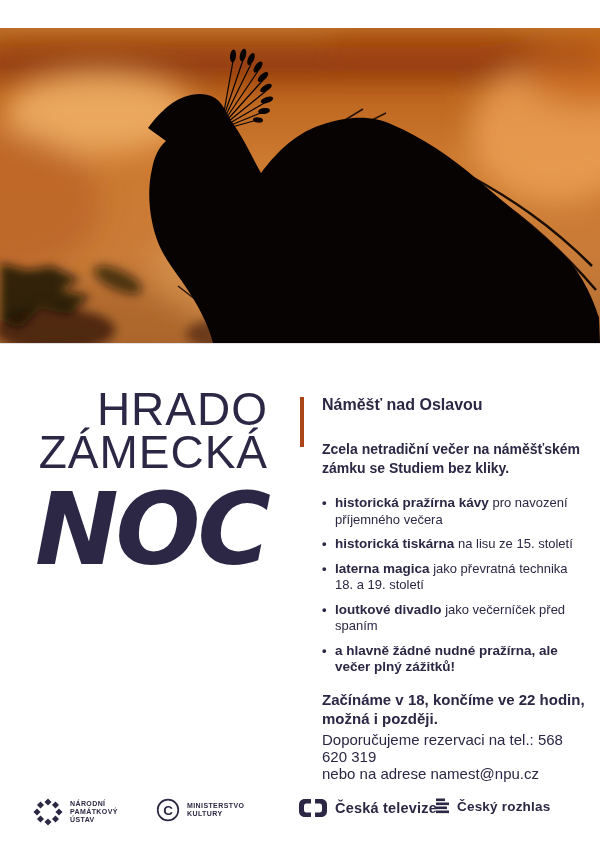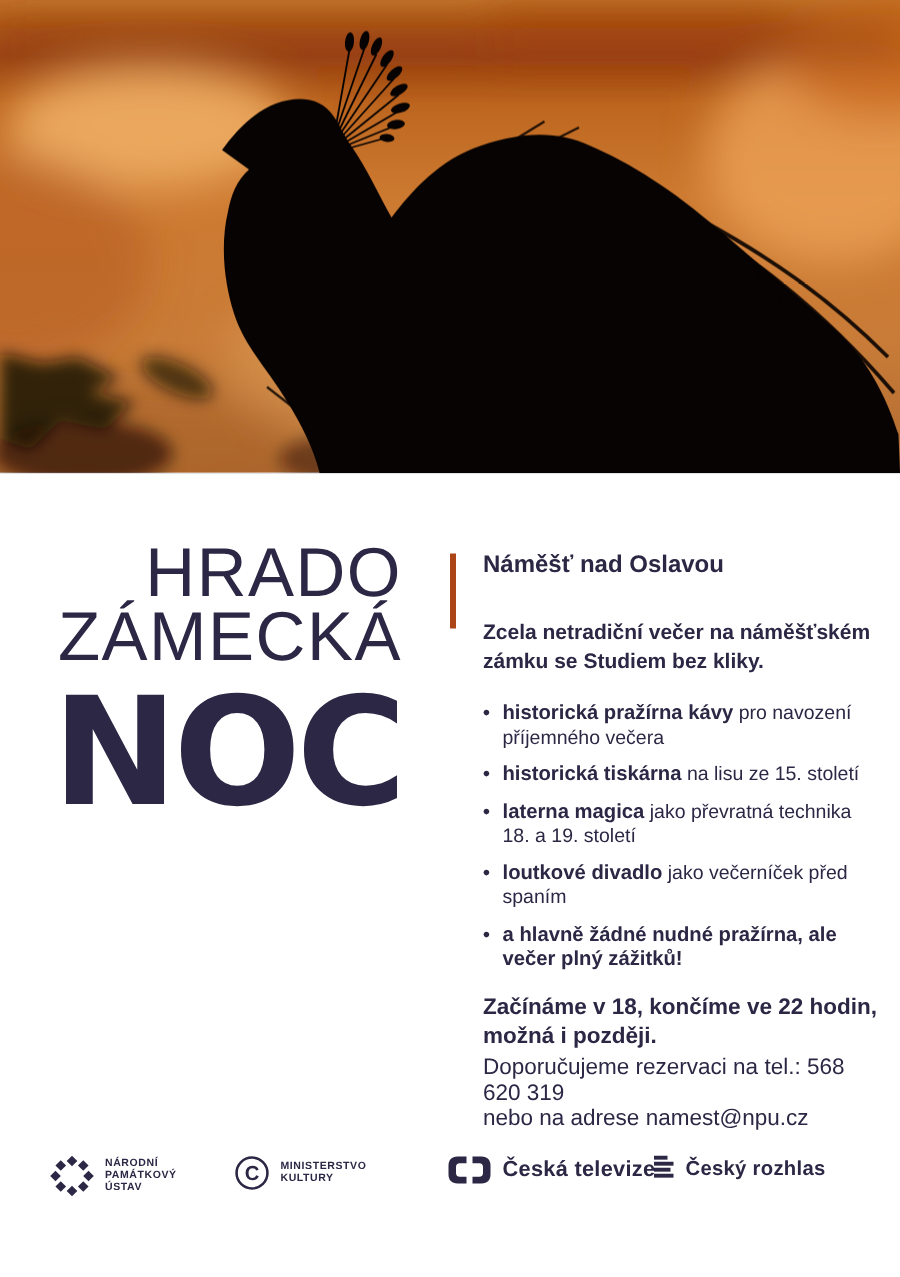--- a/index.html
+++ b/index.html
@@ -1,25 +1,25 @@
 <!DOCTYPE html>
 <html><head>
 <meta charset="utf-8">
 <style>
   html,body{margin:0;padding:0;background:#ffffff;}
   .poster{position:relative;width:600px;height:801px;background:#ffffff;overflow:hidden;
-          font-family:"Liberation Sans",sans-serif;color:#2b2744;}
+          font-family:"Liberation Sans",sans-serif;color:#2b2744;margin-top:28px;}
   
   .hero{position:absolute;left:0;top:0;width:600px;height:315px;border-bottom:1px solid #e2e2e6;}
   .hero svg{display:block;}
   
   .title-block{position:absolute;left:0;top:360px;width:268px;text-align:right;color:#2b2744;}
   .t-light{font-size:46px;line-height:43px;font-weight:normal;letter-spacing:1px;white-space:nowrap;}
   .t-noc{font-family:"DejaVu Sans",sans-serif;font-size:100px;line-height:92px;font-weight:bold;
-         letter-spacing:-3px;margin-top:10px;white-space:nowrap;}
+         letter-spacing:-3px;margin-top:10px;white-space:nowrap;font-style:italic;}
   .t-date{font-family:"DejaVu Sans",sans-serif;font-size:42px;line-height:44px;font-weight:bold;
           letter-spacing:-2px;margin-top:7px;white-space:nowrap;}
   
   .venue-bar{position:absolute;left:300px;top:369px;width:4px;height:50px;background:#ac4517;}
   .right-col{position:absolute;left:322px;top:366px;width:265px;}
   .venue{font-size:16px;line-height:21px;font-weight:bold;}
   .intro{margin-top:25px;font-size:14px;line-height:18.5px;font-weight:bold;}
   ul.program{list-style:none;margin:18px 0 0 0;padding:0;}
   ul.program li{position:relative;padding-left:13px;font-size:13px;line-height:16.5px;margin-bottom:8px;}
   ul.program li::before{content:"•";position:absolute;left:0;top:0;font-weight:bold;}

